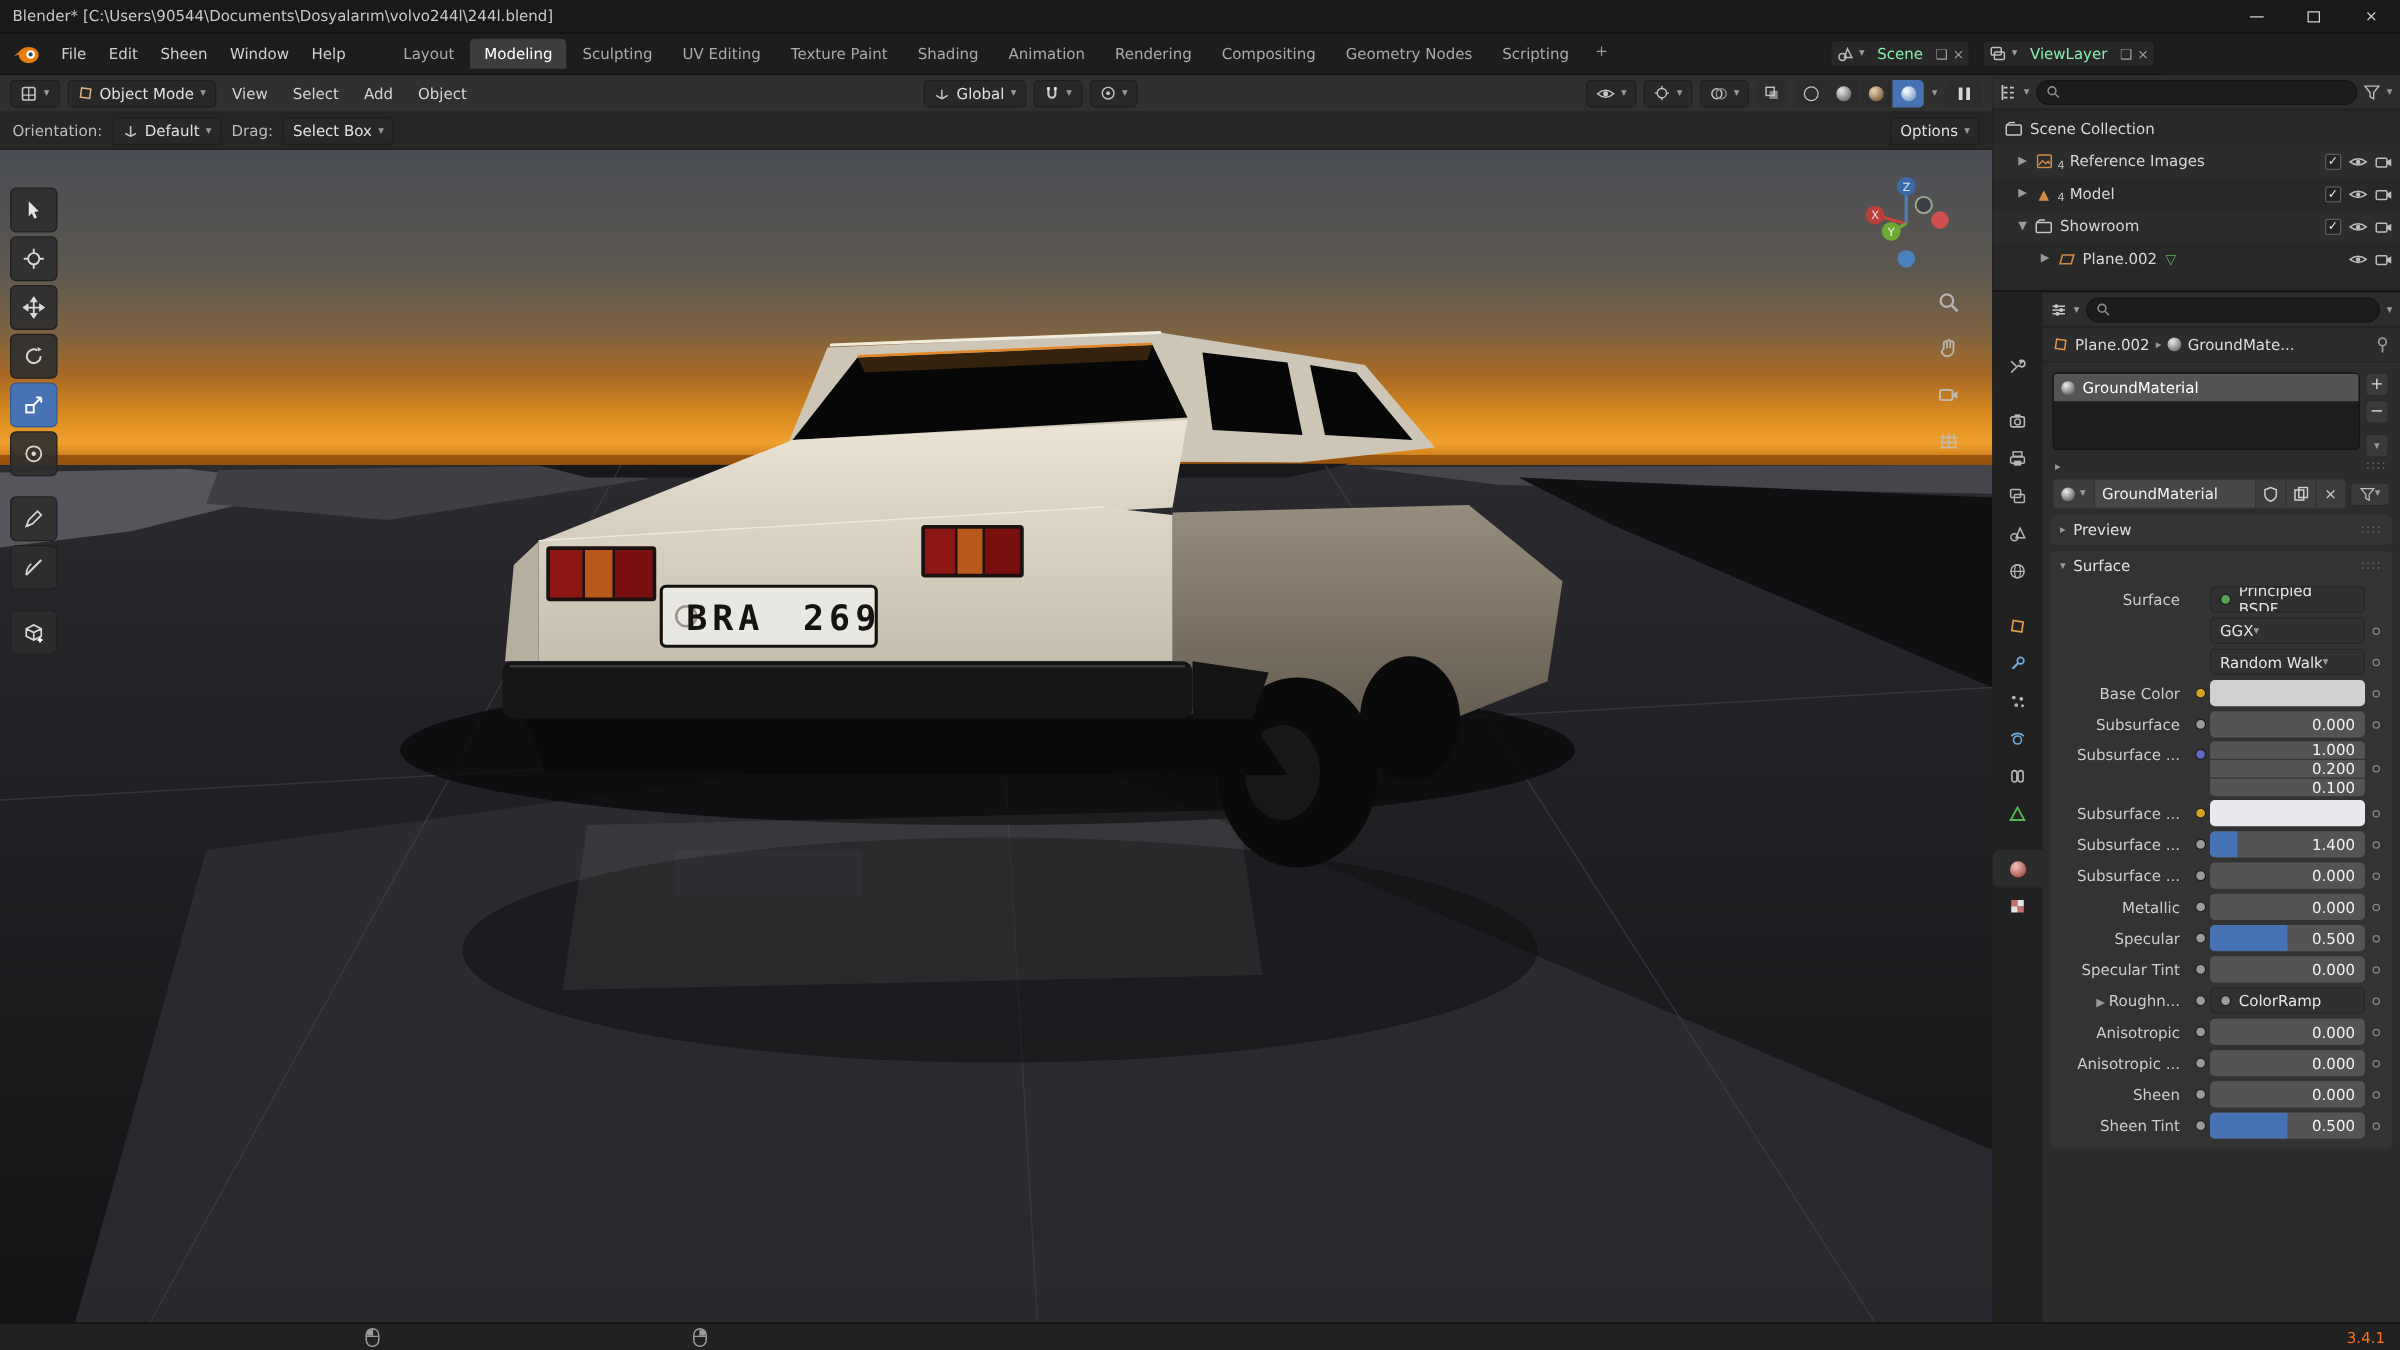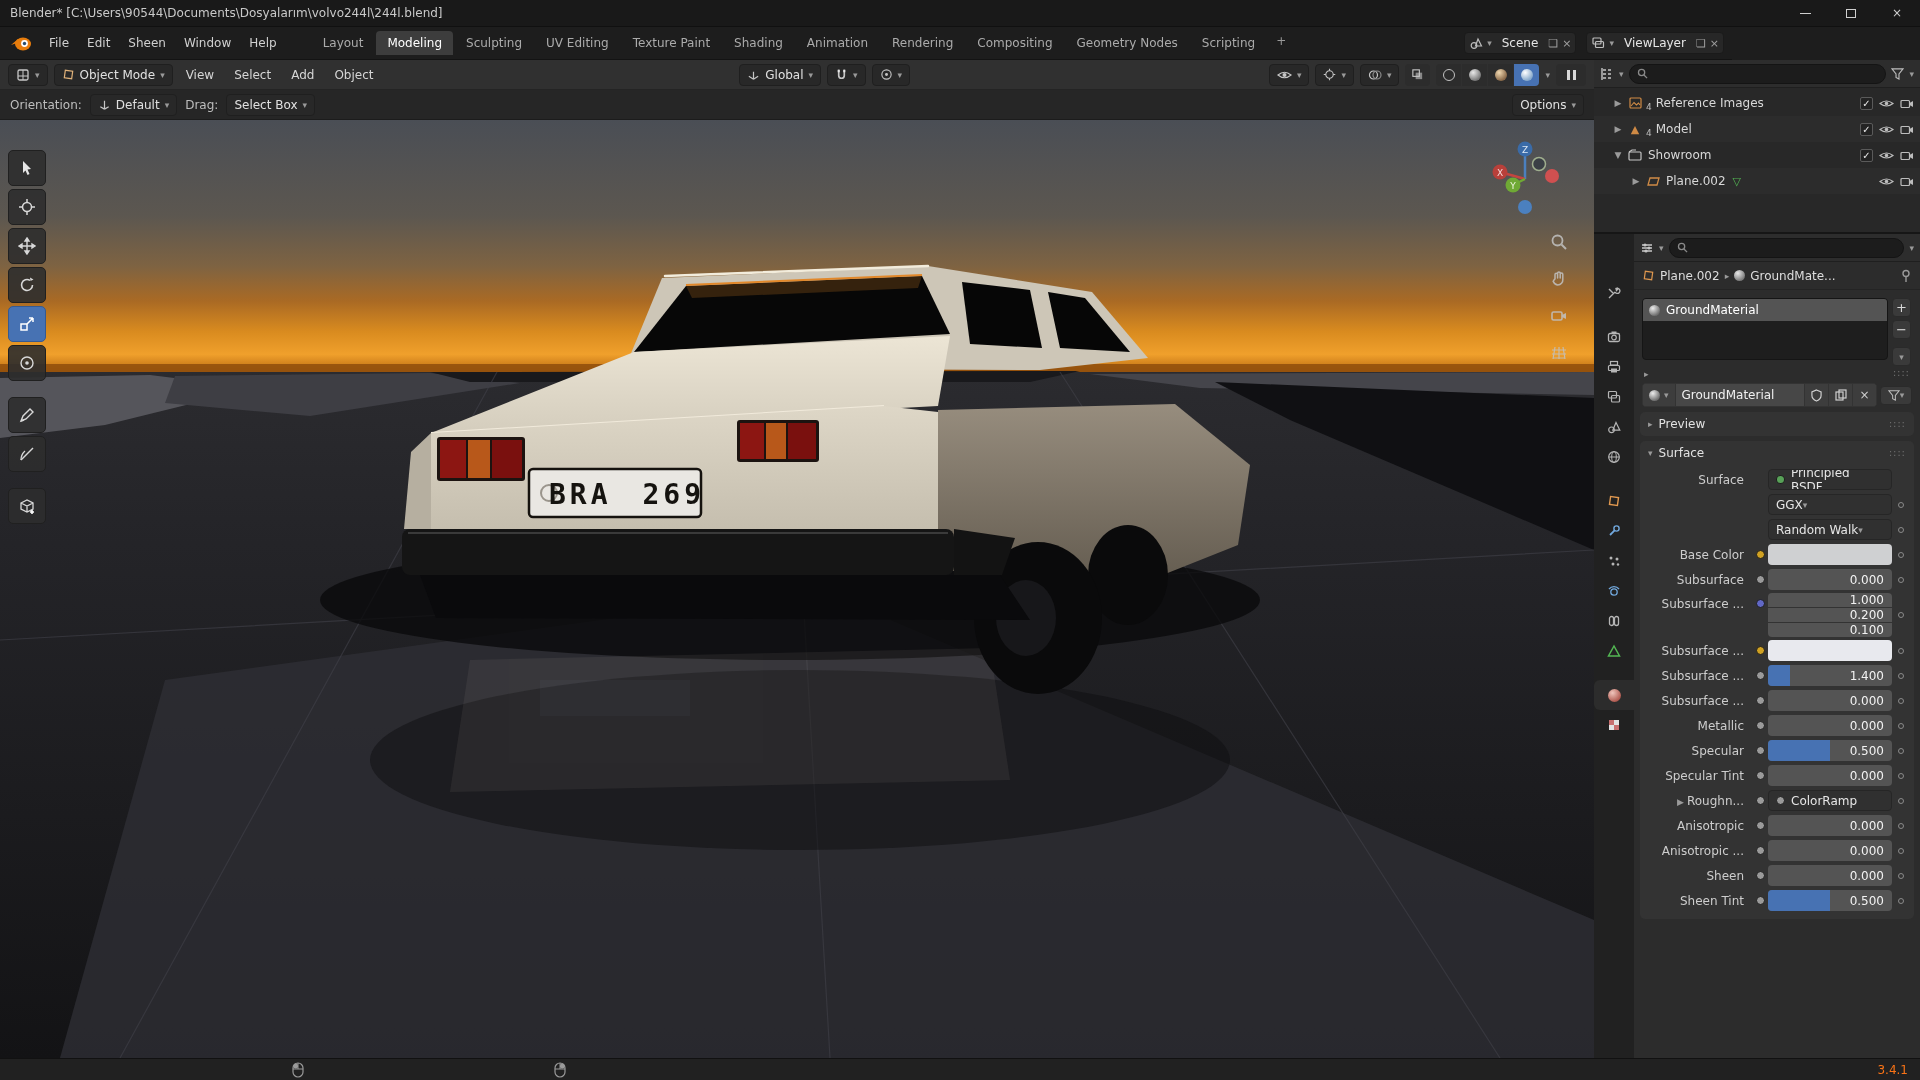--- a/index.html
+++ b/index.html
@@ -21,21 +21,21 @@
     background:#1d1d1d; display:flex; align-items:center; border-bottom:1px solid #131313; }
   .blender-logo { width:22px; height:15px; margin:0 8px 0 10px; }
   .menu-item { padding:4px 9px; color:#d0d0d0; border-radius:3px; }
   .tabs { display:flex; align-items:flex-start; margin-left:26px; gap:2px; }
   .tab { padding:5px 11px; color:#ababab; border-radius:4px 4px 0 0; }
   .tab.active { background:#3d3d3d; color:#ffffff; }
   .tab-add { padding:3px 8px; color:#9a9a9a; }
   .topbar-right { margin-left:auto; display:flex; align-items:center; gap:10px; padding-right:8px; }
   .db-widget { display:flex; align-items:center; background:#272727; border:1px solid #1a1a1a;
     border-radius:4px; height:22px; padding:0 4px; gap:4px; }
-  .db-widget .name { color:#e5e5e5; padding:0 6px; }
+  .db-widget .name { color:#86efac; padding:0 6px; }
   .mini-ic { color:#9f9f9f; font-size:11px; display:inline-flex; align-items:center; }
 
   
   #vp-header { position:absolute; left:0; top:60px; width:1594px; height:30px;
     background:#303030; border-bottom:1px solid #242424; display:flex; align-items:center; padding:0 8px; gap:6px; }
   .dd { display:flex; align-items:center; gap:5px; background:#282828; border:1px solid #1f1f1f;
     border-radius:4px; height:22px; padding:0 7px; color:#e0e0e0; }
   .vh-menu { padding:4px 7px; color:#d6d6d6; }
   .chev { color:#9a9a9a; font-size:9px; }
   .spacer { flex:1; }
@@ -523,20 +523,29 @@
             <circle cx="5" cy="5" r="3.4" fill="none" stroke="#8a8a8a" stroke-width="1.4"></circle>
             <line x1="7.6" y1="7.6" x2="11" y2="11" stroke="#8a8a8a" stroke-width="1.4"></line>
           </svg>
       </div>
       <svg width="13" height="12" viewBox="0 0 14 13">
           <path d="M1 1 H13 L8.6 6.5 V12 L5.4 10.3 V6.5 Z" fill="none" stroke="#bdbdbd" stroke-width="1.2"></path>
         </svg>
       <span class="chev">▾</span>
     </div>
     <div class="ol-rows">
+      <div class="ol-row" style="padding-left:8px">
+        <span class="ol-icon">
+          <svg width="14" height="12" viewBox="0 0 14 12">
+              <rect x="1" y="3" width="12" height="8" rx="1" fill="none" stroke="#c6c6c6" stroke-width="1.2"></rect>
+              <path d="M1 3 L4 1 H8" fill="none" stroke="#c6c6c6" stroke-width="1.2"></path>
+            </svg>
+        </span>
+        <span class="ol-label">Scene Collection</span>
+      </div>
       <div class="ol-row" style="padding-left:16px">
         <span class="ol-expand">▶</span>
         <span class="ol-icon">
           <svg width="13" height="12" viewBox="0 0 13 12">
               <rect x="1" y="1" width="11" height="10" rx="1" fill="none" stroke="#cf8a45" stroke-width="1.2"></rect>
               <path d="M2 9 L5 5.5 L7.5 8 L9.5 6 L11 8" fill="none" stroke="#cf8a45" stroke-width="1.1"></path>
             </svg>
         </span>
         <span class="ol-count">4</span>
         <span class="ol-label">Reference Images</span>

